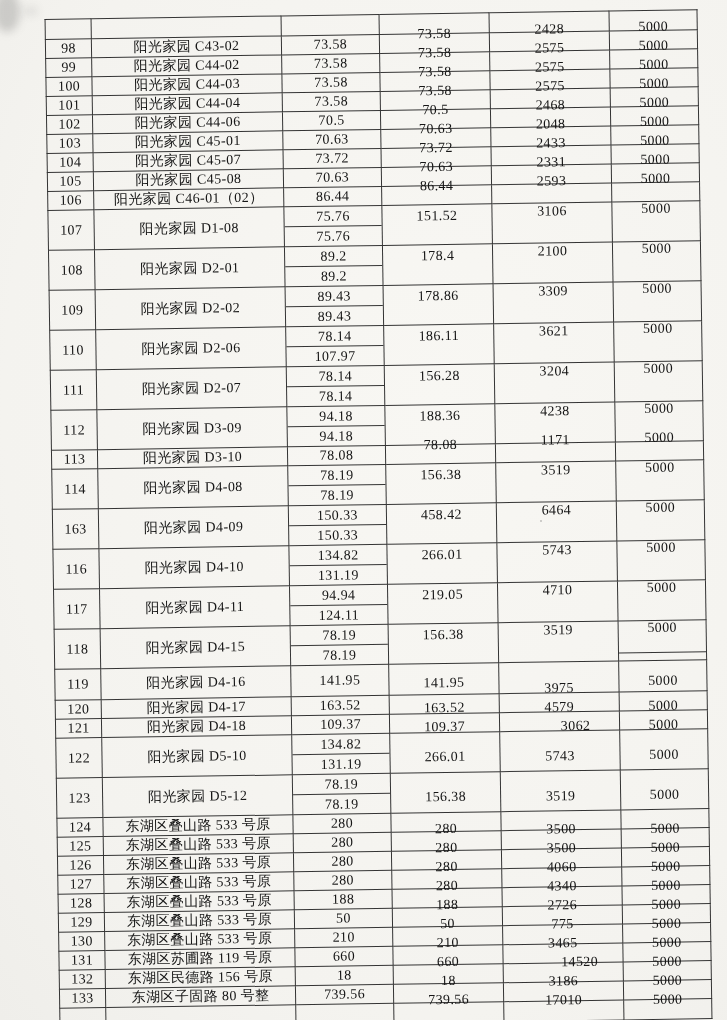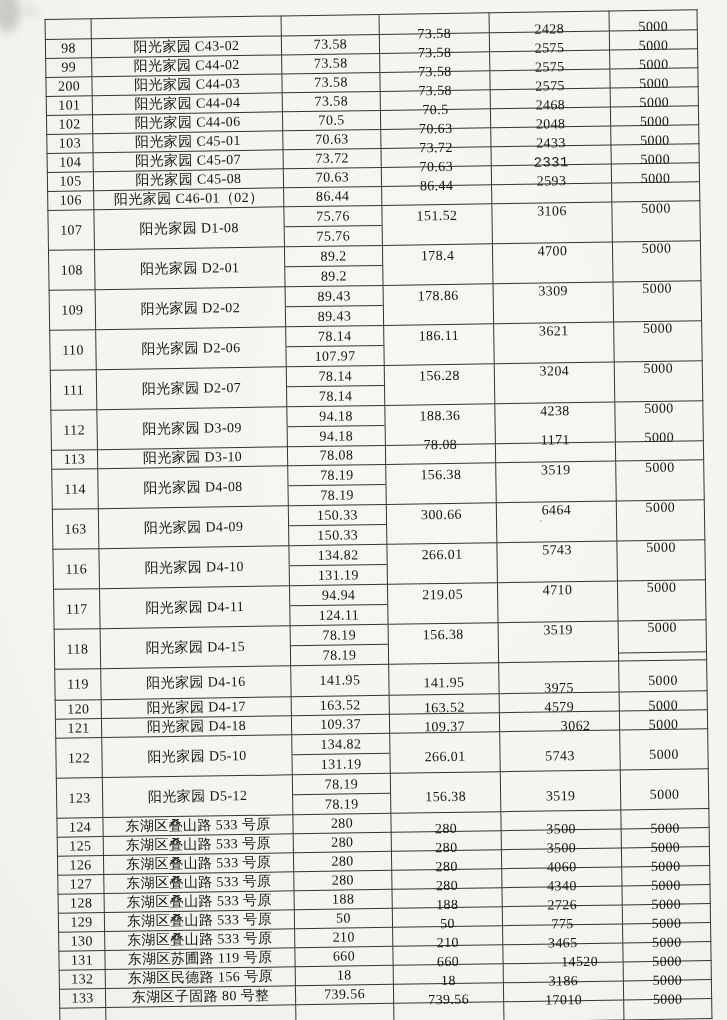--- a/index.html
+++ b/index.html
@@ -88,21 +88,21 @@
           </tr>
           <tr class="single">
             <td class="num-td"><span class="shift">99</span></td>
             <td class="name-td"><span class="shift">阳光家园 C44-02</span></td>
             <td><span class="shift">73.58</span></td>
             <td><span class="shift" style="top: -9px;">73.58</span></td>
             <td><span class="shift" style="top: -12px;">2575</span></td>
             <td><span class="shift" style="top: -13px;">5000</span></td>
           </tr>
           <tr class="single">
-            <td class="num-td"><span class="shift">200</span></td>
+            <td class="num-td"><span class="shift">100</span></td>
             <td class="name-td"><span class="shift">阳光家园 C44-03</span></td>
             <td><span class="shift">73.58</span></td>
             <td><span class="shift" style="top: -9px;">73.58</span></td>
             <td><span class="shift" style="top: -12px;">2575</span></td>
             <td><span class="shift" style="top: -13px;">5000</span></td>
           </tr>
           <tr class="single">
             <td class="num-td"><span class="shift">101</span></td>
             <td class="name-td"><span class="shift">阳光家园 C44-04</span></td>
             <td><span class="shift">73.58</span></td>
@@ -132,21 +132,21 @@
             <td><span class="shift">73.72</span></td>
             <td><span class="shift" style="top: -9px;">73.72</span></td>
             <td><span class="shift" style="top: -12px;">2433</span></td>
             <td><span class="shift" style="top: -13px;">5000</span></td>
           </tr>
           <tr class="single">
             <td class="num-td"><span class="shift">105</span></td>
             <td class="name-td"><span class="shift">阳光家园 C45-08</span></td>
             <td><span class="shift">70.63</span></td>
             <td><span class="shift" style="top: -9px;">70.63</span></td>
-            <td><span class="shift" style="top: -12px; font-family: Liberation Mono, monospace;">2331</span></td>
+            <td><span class="shift" style="top: -12px;">2331</span></td>
             <td><span class="shift" style="top: -13px;">5000</span></td>
           </tr>
           <tr class="single">
             <td class="num-td"><span class="shift">106</span></td>
             <td class="name-td"><span class="shift">阳光家园 C46-01（02）</span></td>
             <td><span class="shift">86.44</span></td>
             <td><span class="shift" style="top: -9px;">86.44</span></td>
             <td><span class="shift" style="top: -12px;">2593</span></td>
             <td><span class="shift" style="top: -13px;">5000</span></td>
           </tr>
@@ -166,21 +166,21 @@
           <tr class="dbl">
             <td class="num-td"><span class="shift">108</span></td>
             <td class="name-td"><span class="shift">阳光家园 D2-01</span></td>
             <td class="area-td">
               <div class="stack">
                 <div class="first">89.2</div>
                 <div class="">89.2</div>
               </div>
             </td>
             <td><span class="shift" style="top: -9px;">178.4</span></td>
-            <td><span class="shift" style="top: -12px;">4700</span></td>
+            <td><span class="shift" style="top: -12px;">2100</span></td>
             <td><span class="shift" style="top: -13px;">5000</span></td>
           </tr>
           <tr class="dbl">
             <td class="num-td"><span class="shift">109</span></td>
             <td class="name-td"><span class="shift">阳光家园 D2-02</span></td>
             <td class="area-td">
               <div class="stack">
                 <div class="first">89.43</div>
                 <div class="">89.43</div>
               </div>
@@ -251,21 +251,21 @@
           </tr>
           <tr class="dbl">
             <td class="num-td"><span class="shift">163</span></td>
             <td class="name-td"><span class="shift">阳光家园 D4-09</span></td>
             <td class="area-td">
               <div class="stack">
                 <div class="first">150.33</div>
                 <div class="">150.33</div>
               </div>
             </td>
-            <td><span class="shift" style="top: -9px;">300.66</span></td>
+            <td><span class="shift" style="top: -9px;">458.42</span></td>
             <td><span class="shift" style="top: -12px;">6464</span></td>
             <td><span class="shift" style="top: -13px;">5000</span></td>
           </tr>
           <tr class="dbl">
             <td class="num-td"><span class="shift">116</span></td>
             <td class="name-td"><span class="shift">阳光家园 D4-10</span></td>
             <td class="area-td">
               <div class="stack">
                 <div class="first">134.82</div>
                 <div class="">131.19</div>

